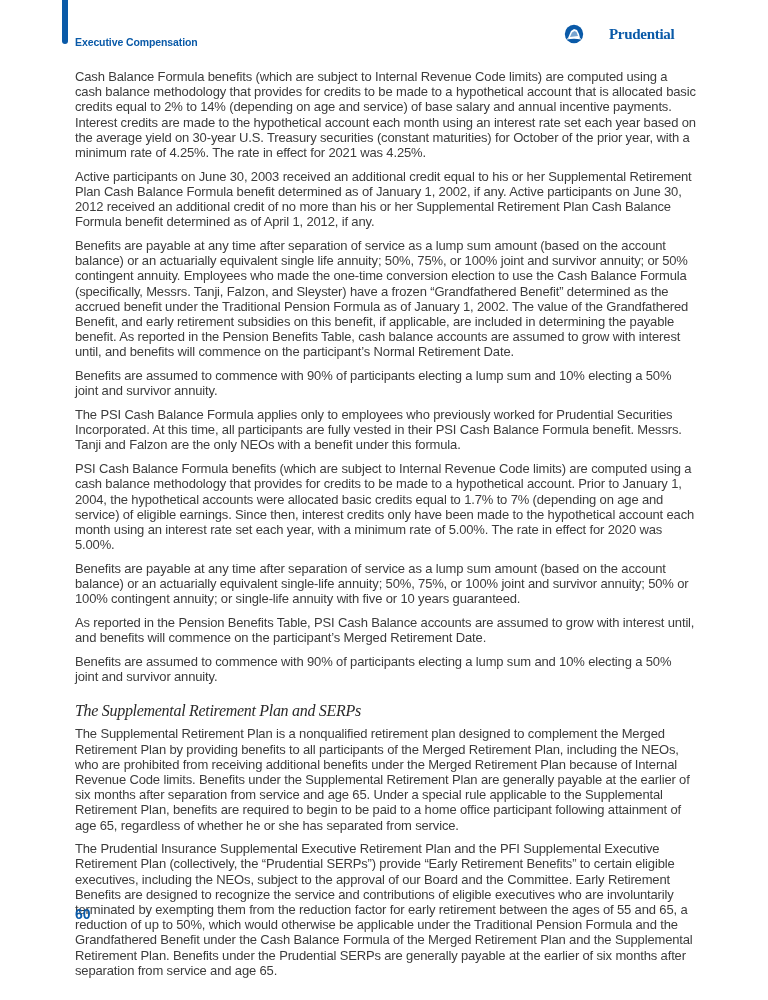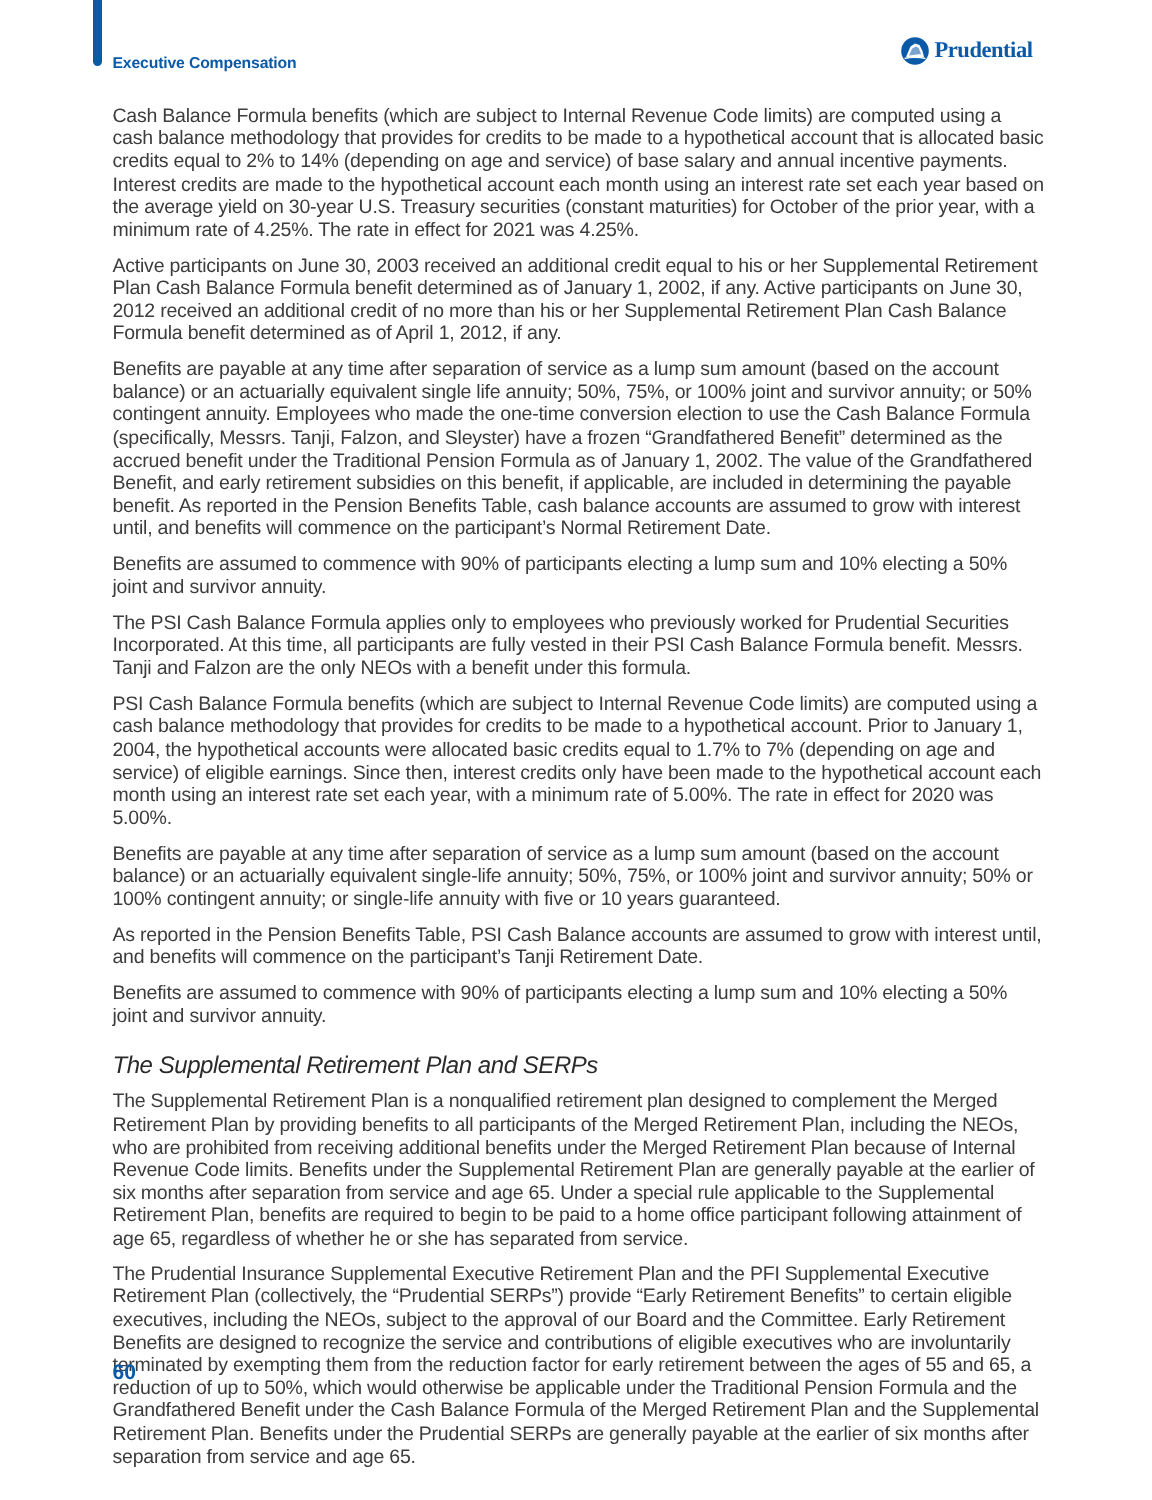--- a/index.html
+++ b/index.html
@@ -3,30 +3,30 @@
 <meta charset="utf-8">
 <style>
   html, body { margin: 0; padding: 0; background: #ffffff; }
   body { width: 768px; height: 1000px; position: relative; overflow: hidden;
          font-family: "Liberation Sans", sans-serif; color: #3c3c3c; }
   .accent-bar { position: absolute; left: 62px; top: 0; width: 6px; height: 44px;
                 background: #0a5aa8; border-radius: 0 0 3px 3px; }
   .section-label { position: absolute; left: 75px; top: 36px; font-size: 10.5px;
                    font-weight: bold; color: #0a5aa8; letter-spacing: -0.1px;
                    font-family: Liberation Sans, sans-serif; }
-  .logo { position: absolute; left: 600px; top: 24px; display: flex; align-items: center; }
+  .logo { position: absolute; left: 564px; top: 24px; display: flex; align-items: center; gap: 22px; }
   .logo svg { width: 20px; height: 20px; }
   .logo-text { font-family: "Liberation Serif", serif; font-weight: bold; font-size: 15px;
                color: #0a5aa8; margin-left: 3px; letter-spacing: -0.3px; }
   .content { position: absolute; left: 75px; top: 69px; width: 622px; }
   p { margin: 0 0 8.5px 0; font-size: 13px; line-height: 15.2px; color: #3c3c3c;
       letter-spacing: -0.15px; }
   h3.sub { margin: 16px 0 6px 0; font-size: 11.2px; font-weight: bold; color: #0a5aa8;
            letter-spacing: -0.1px; }
-  h2.section { margin: 18px 0 6px 0; font-family: Liberation Sans, sans-serif; font-style: italic;
+  h2.section { margin: 18px 0 6px 0; font-family: Liberation Serif, serif; font-style: italic;
                font-weight: normal; font-size: 16px; color: #2a2a2a; letter-spacing: -0.3px; }
   .footer { position: absolute; left: 75px; top: 906px; display: flex; align-items: baseline; }
   .page-number { font-size: 14px; font-weight: bold; color: #0a5aa8; margin-right: 6px; }
   .footer-text { font-size: 8.5px; color: #3c3c3c; letter-spacing: -0.1px; }
 </style>
 </head>
 <body>
 
 <div class="accent-bar"></div>
 <div class="section-label">Executive Compensation</div>
@@ -43,21 +43,21 @@
 
 <div class="content">
   <p>Cash Balance Formula benefits (which are subject to Internal Revenue Code limits) are computed using a cash balance methodology that provides for credits to be made to a hypothetical account that is allocated basic credits equal to 2% to 14% (depending on age and service) of base salary and annual incentive payments. Interest credits are made to the hypothetical account each month using an interest rate set each year based on the average yield on 30-year U.S. Treasury securities (constant maturities) for October of the prior year, with a minimum rate of 4.25%. The rate in effect for 2021 was 4.25%.</p>
   <p>Active participants on June 30, 2003 received an additional credit equal to his or her Supplemental Retirement Plan Cash Balance Formula benefit determined as of January 1, 2002, if any. Active participants on June 30, 2012 received an additional credit of no more than his or her Supplemental Retirement Plan Cash Balance Formula benefit determined as of April 1, 2012, if any.</p>
   <p>Benefits are payable at any time after separation of service as a lump sum amount (based on the account balance) or an actuarially equivalent single life annuity; 50%, 75%, or 100% joint and survivor annuity; or 50% contingent annuity. Employees who made the one-time conversion election to use the Cash Balance Formula (specifically, Messrs. Tanji, Falzon, and Sleyster) have a frozen “Grandfathered Benefit” determined as the accrued benefit under the Traditional Pension Formula as of January 1, 2002. The value of the Grandfathered Benefit, and early retirement subsidies on this benefit, if applicable, are included in determining the payable benefit. As reported in the Pension Benefits Table, cash balance accounts are assumed to grow with interest until, and benefits will commence on the participant’s Normal Retirement Date.</p>
   <p>Benefits are assumed to commence with 90% of participants electing a lump sum and 10% electing a 50% joint and survivor annuity.</p>
 
   <p>The PSI Cash Balance Formula applies only to employees who previously worked for Prudential Securities Incorporated. At this time, all participants are fully vested in their PSI Cash Balance Formula benefit. Messrs. Tanji and Falzon are the only NEOs with a benefit under this formula.</p>
   <p>PSI Cash Balance Formula benefits (which are subject to Internal Revenue Code limits) are computed using a cash balance methodology that provides for credits to be made to a hypothetical account. Prior to January 1, 2004, the hypothetical accounts were allocated basic credits equal to 1.7% to 7% (depending on age and service) of eligible earnings. Since then, interest credits only have been made to the hypothetical account each month using an interest rate set each year, with a minimum rate of 5.00%. The rate in effect for 2020 was 5.00%.</p>
   <p>Benefits are payable at any time after separation of service as a lump sum amount (based on the account balance) or an actuarially equivalent single-life annuity; 50%, 75%, or 100% joint and survivor annuity; 50% or 100% contingent annuity; or single-life annuity with five or 10 years guaranteed.</p>
-  <p>As reported in the Pension Benefits Table, PSI Cash Balance accounts are assumed to grow with interest until, and benefits will commence on the participant’s Tanji Retirement Date.</p>
+  <p>As reported in the Pension Benefits Table, PSI Cash Balance accounts are assumed to grow with interest until, and benefits will commence on the participant’s Merged Retirement Date.</p>
   <p>Benefits are assumed to commence with 90% of participants electing a lump sum and 10% electing a 50% joint and survivor annuity.</p>
 
   <h2 class="section">The Supplemental Retirement Plan and SERPs</h2>
   <p>The Supplemental Retirement Plan is a nonqualified retirement plan designed to complement the Merged Retirement Plan by providing benefits to all participants of the Merged Retirement Plan, including the NEOs, who are prohibited from receiving additional benefits under the Merged Retirement Plan because of Internal Revenue Code limits. Benefits under the Supplemental Retirement Plan are generally payable at the earlier of six months after separation from service and age 65. Under a special rule applicable to the Supplemental Retirement Plan, benefits are required to begin to be paid to a home office participant following attainment of age 65, regardless of whether he or she has separated from service.</p>
   <p>The Prudential Insurance Supplemental Executive Retirement Plan and the PFI Supplemental Executive Retirement Plan (collectively, the “Prudential SERPs”) provide “Early Retirement Benefits” to certain eligible executives, including the NEOs, subject to the approval of our Board and the Committee. Early Retirement Benefits are designed to recognize the service and contributions of eligible executives who are involuntarily terminated by exempting them from the reduction factor for early retirement between the ages of 55 and 65, a reduction of up to 50%, which would otherwise be applicable under the Traditional Pension Formula and the Grandfathered Benefit under the Cash Balance Formula of the Merged Retirement Plan and the Supplemental Retirement Plan. Benefits under the Prudential SERPs are generally payable at the earlier of six months after separation from service and age 65.</p>
 </div>
 
 <div class="footer">
   <span class="page-number">60</span>
 </div>

